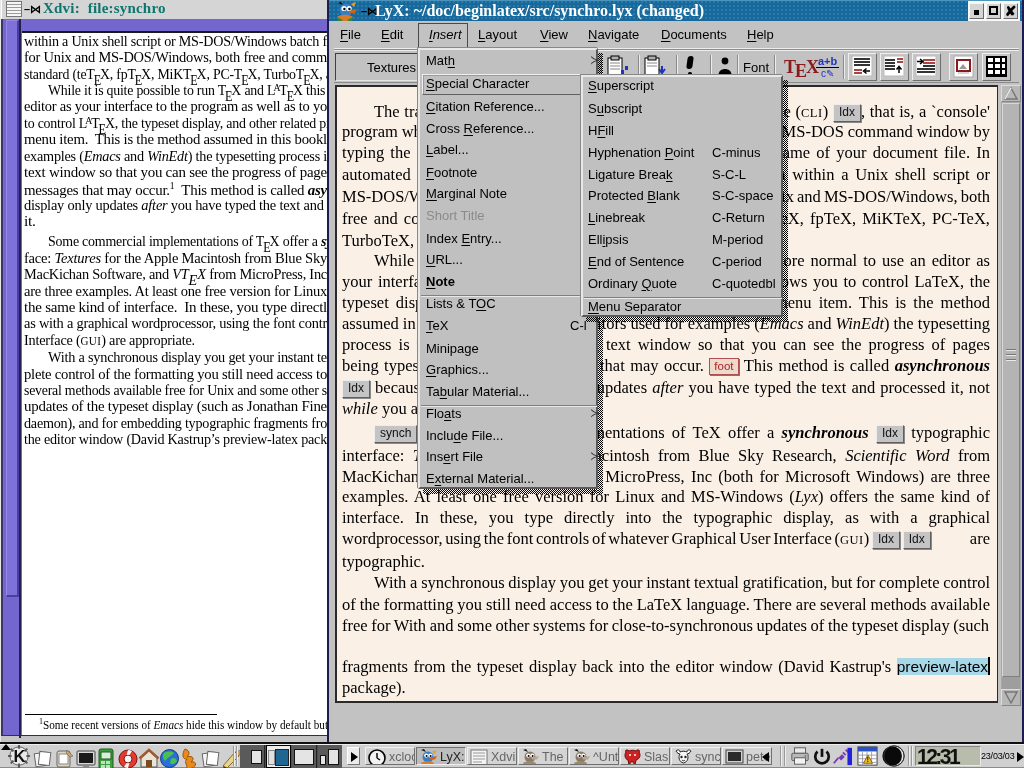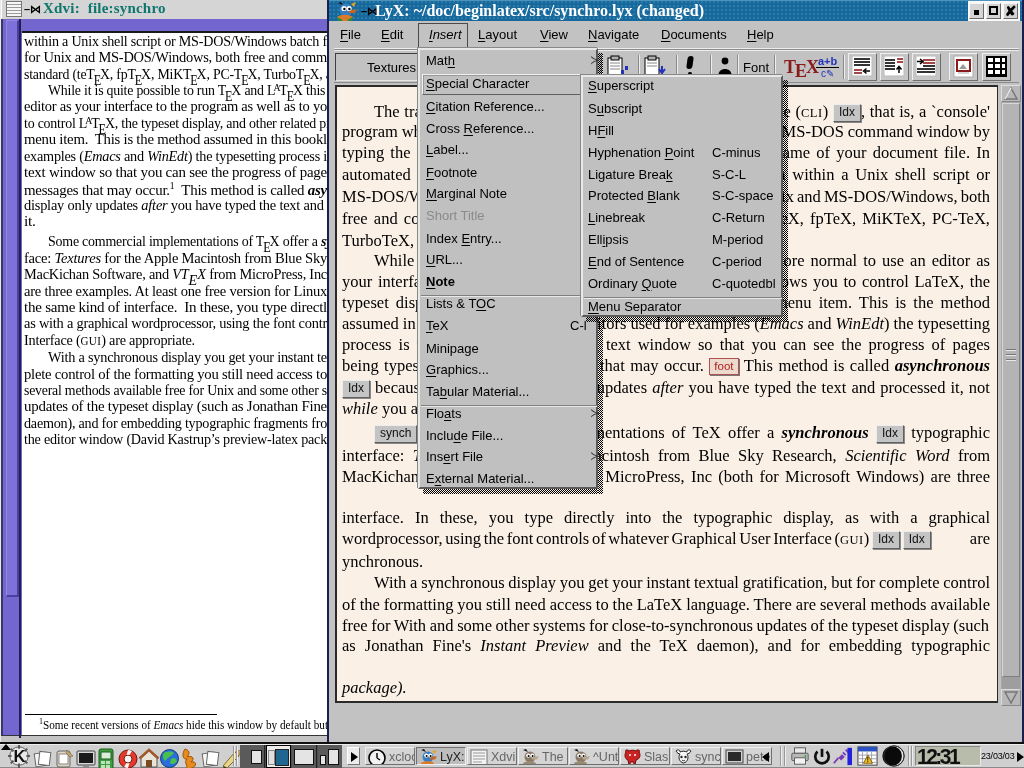--- a/index.html
+++ b/index.html
@@ -255,28 +255,29 @@
   <div class="dl" id="dl8" style="word-spacing:1.58px;left:5px;top:185px;">your interface to the typesetting program, as this usually also allows you to control LaTeX, the</div>
   <div class="dl" id="dl9" style="word-spacing:2.94px;left:5px;top:206px;">typeset display, and other related programs from a toolbar or menu item. This is the method</div>
   <div class="dl" id="dl10" style="word-spacing:-0.14px;left:5px;top:227px;">assumed in this book. In both of the editors used for examples (<span class="it">Emacs</span> and <span class="it">WinEdt</span>) the typesetting</div>
   <div class="dl" id="dl11" style="word-spacing:2.94px;left:5px;top:248px;">process is run in a separate scrolling text window so that you can see the progress of pages</div>
   <div class="dl" id="dl12" style="word-spacing:1.31px;left:5px;top:269px;">being typeset and any error messages that may occur. <span class="footinset">foot</span> This method is called <span class="bi">asynchronous</span></div>
   <div class="dl" id="dl13" style="word-spacing:0.97px;left:5px;top:291px;"><span class="inset">Idx</span> because the typeset display only updates <span class="it">after</span> you have typed the text and processed it, not</div>
   <div class="dl" id="dl14" style="left:5px;top:312px;"><span class="it">while</span> you are typing.</div>
   <div class="dl" id="dl15" style="word-spacing:3.13px;left:5px;top:336px;text-indent:32px;"><span class="inset">synch</span> Some commercial implementations of TeX offer a <span class="bi">synchronous</span> <span class="inset">Idx</span> typographic</div>
   <div class="dl" id="dl16" style="word-spacing:4.29px;left:5px;top:359px;">interface: <span class="it">Textures</span> for the Apple Macintosh from Blue Sky Research, <span class="it">Scientific Word</span> from</div>
   <div class="dl" id="dl17" style="word-spacing:2.2px;left:5px;top:380px;">MacKichan Software, and <span class="it">VTeX</span> from MicroPress, Inc (both for Microsoft Windows) are three</div>
+  <div class="dl" id="dl18" style="word-spacing:2.12px;left:5px;top:400px;">examples. At least one free version for Linux and MS-Windows (<span class="it">Lyx</span>) offers the same kind of</div>
   <div class="dl" id="dl19" style="word-spacing:6.93px;left:5px;top:421px;">interface. In these, you type directly into the typographic display, as with a graphical</div>
   <div class="dl" id="dl20" style="word-spacing:-1.4px;left:5px;top:442px;">wordprocessor, using the font controls of whatever Graphical User Interface (<span class="sc">GUI</span>) <span class="inset" id="ix1">Idx</span> <span class="inset">Idx</span><span id="sp20" style="display:inline-block;width:36.4px;"></span> are</div>
-  <div class="dl" id="dl21" style="left:5px;top:465px;">ynchronous.</div>
+  <div class="dl" id="dl21" style="left:5px;top:465px;">typographic.</div>
   <div class="dl" id="dl22" style="word-spacing:-0.36px;left:5px;top:486px;text-indent:32px;">With a synchronous display you get your instant textual gratification, but for complete control</div>
   <div class="dl" id="dl23" style="word-spacing:-0.2px;left:5px;top:508px;">of the formatting you still need access to the LaTeX language. There are several methods available</div>
   <div class="dl" id="dl24" style="word-spacing:-0.52px;left:5px;top:529px;">free for With and some other systems for close-to-synchronous updates of the typeset display (such</div>
-  <div class="dl" id="dl25" style="word-spacing:4.93px;left:5px;top:549px;">as Jonathan Fine's <span class="it">Instant Preview</span> and the TeX daemon), and for embedding typographic</div>
-  <div class="dl" id="dl27" style="left:5px;top:591px;font-style:italic;">package).</div>
+  <div class="dl" id="dl26" style="word-spacing:1.38px;left:5px;top:570px;">fragments from the typeset display back into the editor window (David Kastrup's <span class="sel">preview-latex</span><span style="display:inline-block;width:2px;height:18px;background:#000;vertical-align:-3px"></span></div>
+  <div class="dl" id="dl27" style="left:5px;top:591px;">package).</div>
  </div>
  <div class="abs" id="vscroll">
    <div style="position:absolute;left:0;top:0;width:20px;height:17px;background:#b8b8b8;border:1px solid #888;border-top-color:#ddd;border-left-color:#ddd;">
      <svg width="18" height="15" viewBox="0 0 18 15">
           <path d="M9 2 L15 13 L3 13 Z" fill="none" stroke="#777" stroke-width="1.5"></path>
           <path d="M9 2 L3 13" stroke="#eee" stroke-width="1.5" fill="none"></path>
         </svg>
    </div>
    <div style="position:absolute;left:1px;top:18px;width:18px;height:574px;background:#b4b4b4;border:1px solid #d8d8d8;border-right-color:#808080;border-bottom-color:#808080;">
      <div style="position:absolute;left:3px;top:245px;width:10px;height:2px;border-top:1px solid #777;border-bottom:1px solid #e8e8e8"></div>

